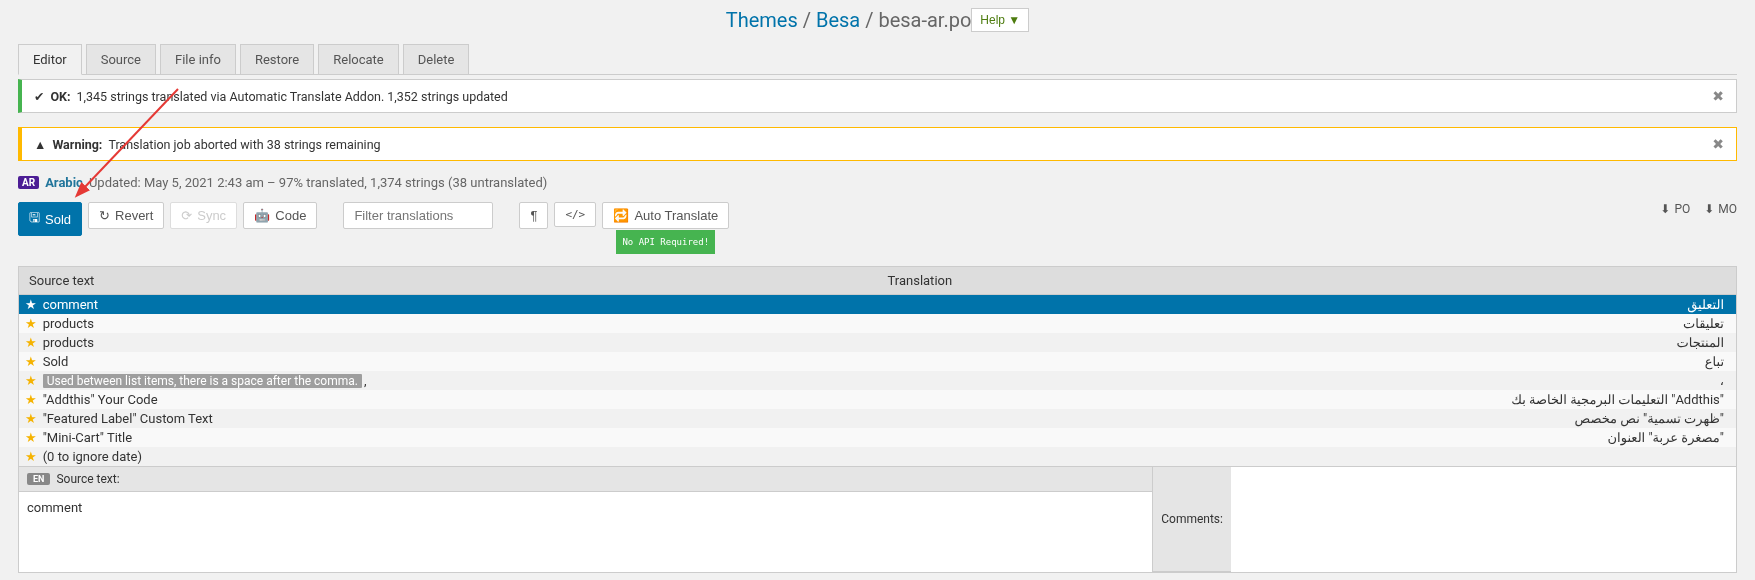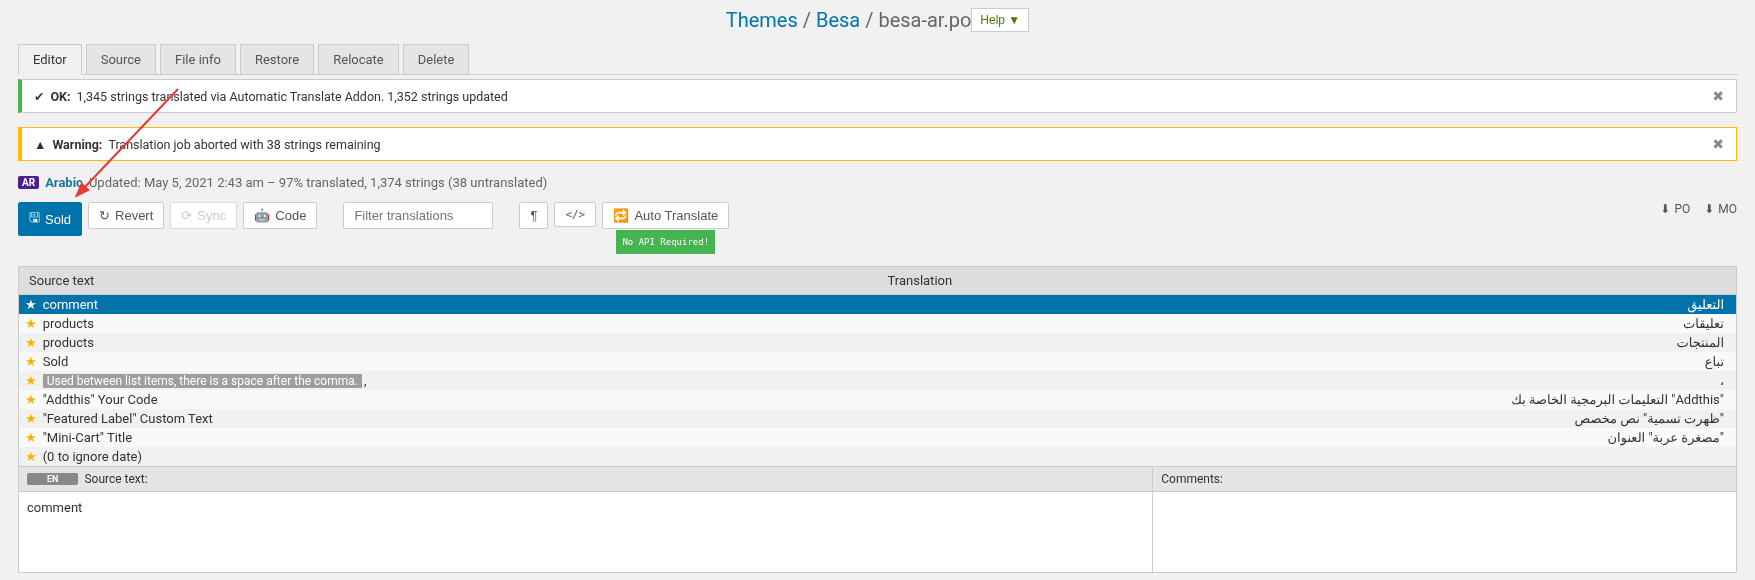--- a/index.html
+++ b/index.html
@@ -39,23 +39,23 @@
 .row { display: flex; align-items: center; padding: 2px 6px; }
 .row:nth-child(even) { background: #f9f9f9; }
 .row.selected { background: #0073aa; color: #fff; }
 .row.selected .star { color: #fff; }
 .star { color: #f5b301; font-size: 13px; margin-right: 4px; flex-shrink: 0; }
 .row-source { width: 50%; display: flex; align-items: center; gap: 2px; }
 .row-trans { width: 50%; text-align: right; direction: rtl; padding-right: 6px; }
 .list-hint { color: #fff; background: #9e9e9e; padding: 0 4px; border-radius: 1px; font-size: 12px; }
 .detail { display: flex; border: 1px solid #ccc; border-top: none; }
 .detail-left { flex: 1; display: flex; flex-direction: column; }
-.detail-right { width: 34%; border-left: 1px solid #ccc; display: flex; flex-direction: column; }
+.detail-right { width: 34%; border-left: 1px solid #ccc; display: flex; flex-direction: row; }
 .detail-hdr { background: #e5e5e5; padding: 5px 8px; font-size: 12px; border-bottom: 1px solid #ccc; display: flex; align-items: center; gap: 6px; }
-.en-badge { background: #888; color: #fff; font-size: 9px; font-weight: bold; padding: 1px 20px; border-radius: 2px; }
+.en-badge { background: #888; color: #fff; font-size: 9px; font-weight: bold; padding: 1px 6px; border-radius: 2px; }
 .detail-content { background: #fff; padding: 8px; flex: 1; min-height: 80px; font-size: 13px; }
 .arrow { position: absolute; width: 130px; height: 120px; pointer-events: none; }
 .arrow svg { width: 100%; height: 100%; }
 .arrow-wrap { position: relative; }
 .icon { display: inline-block; }
 </style>
 </head>
 <body>
 
 <div class="container">

